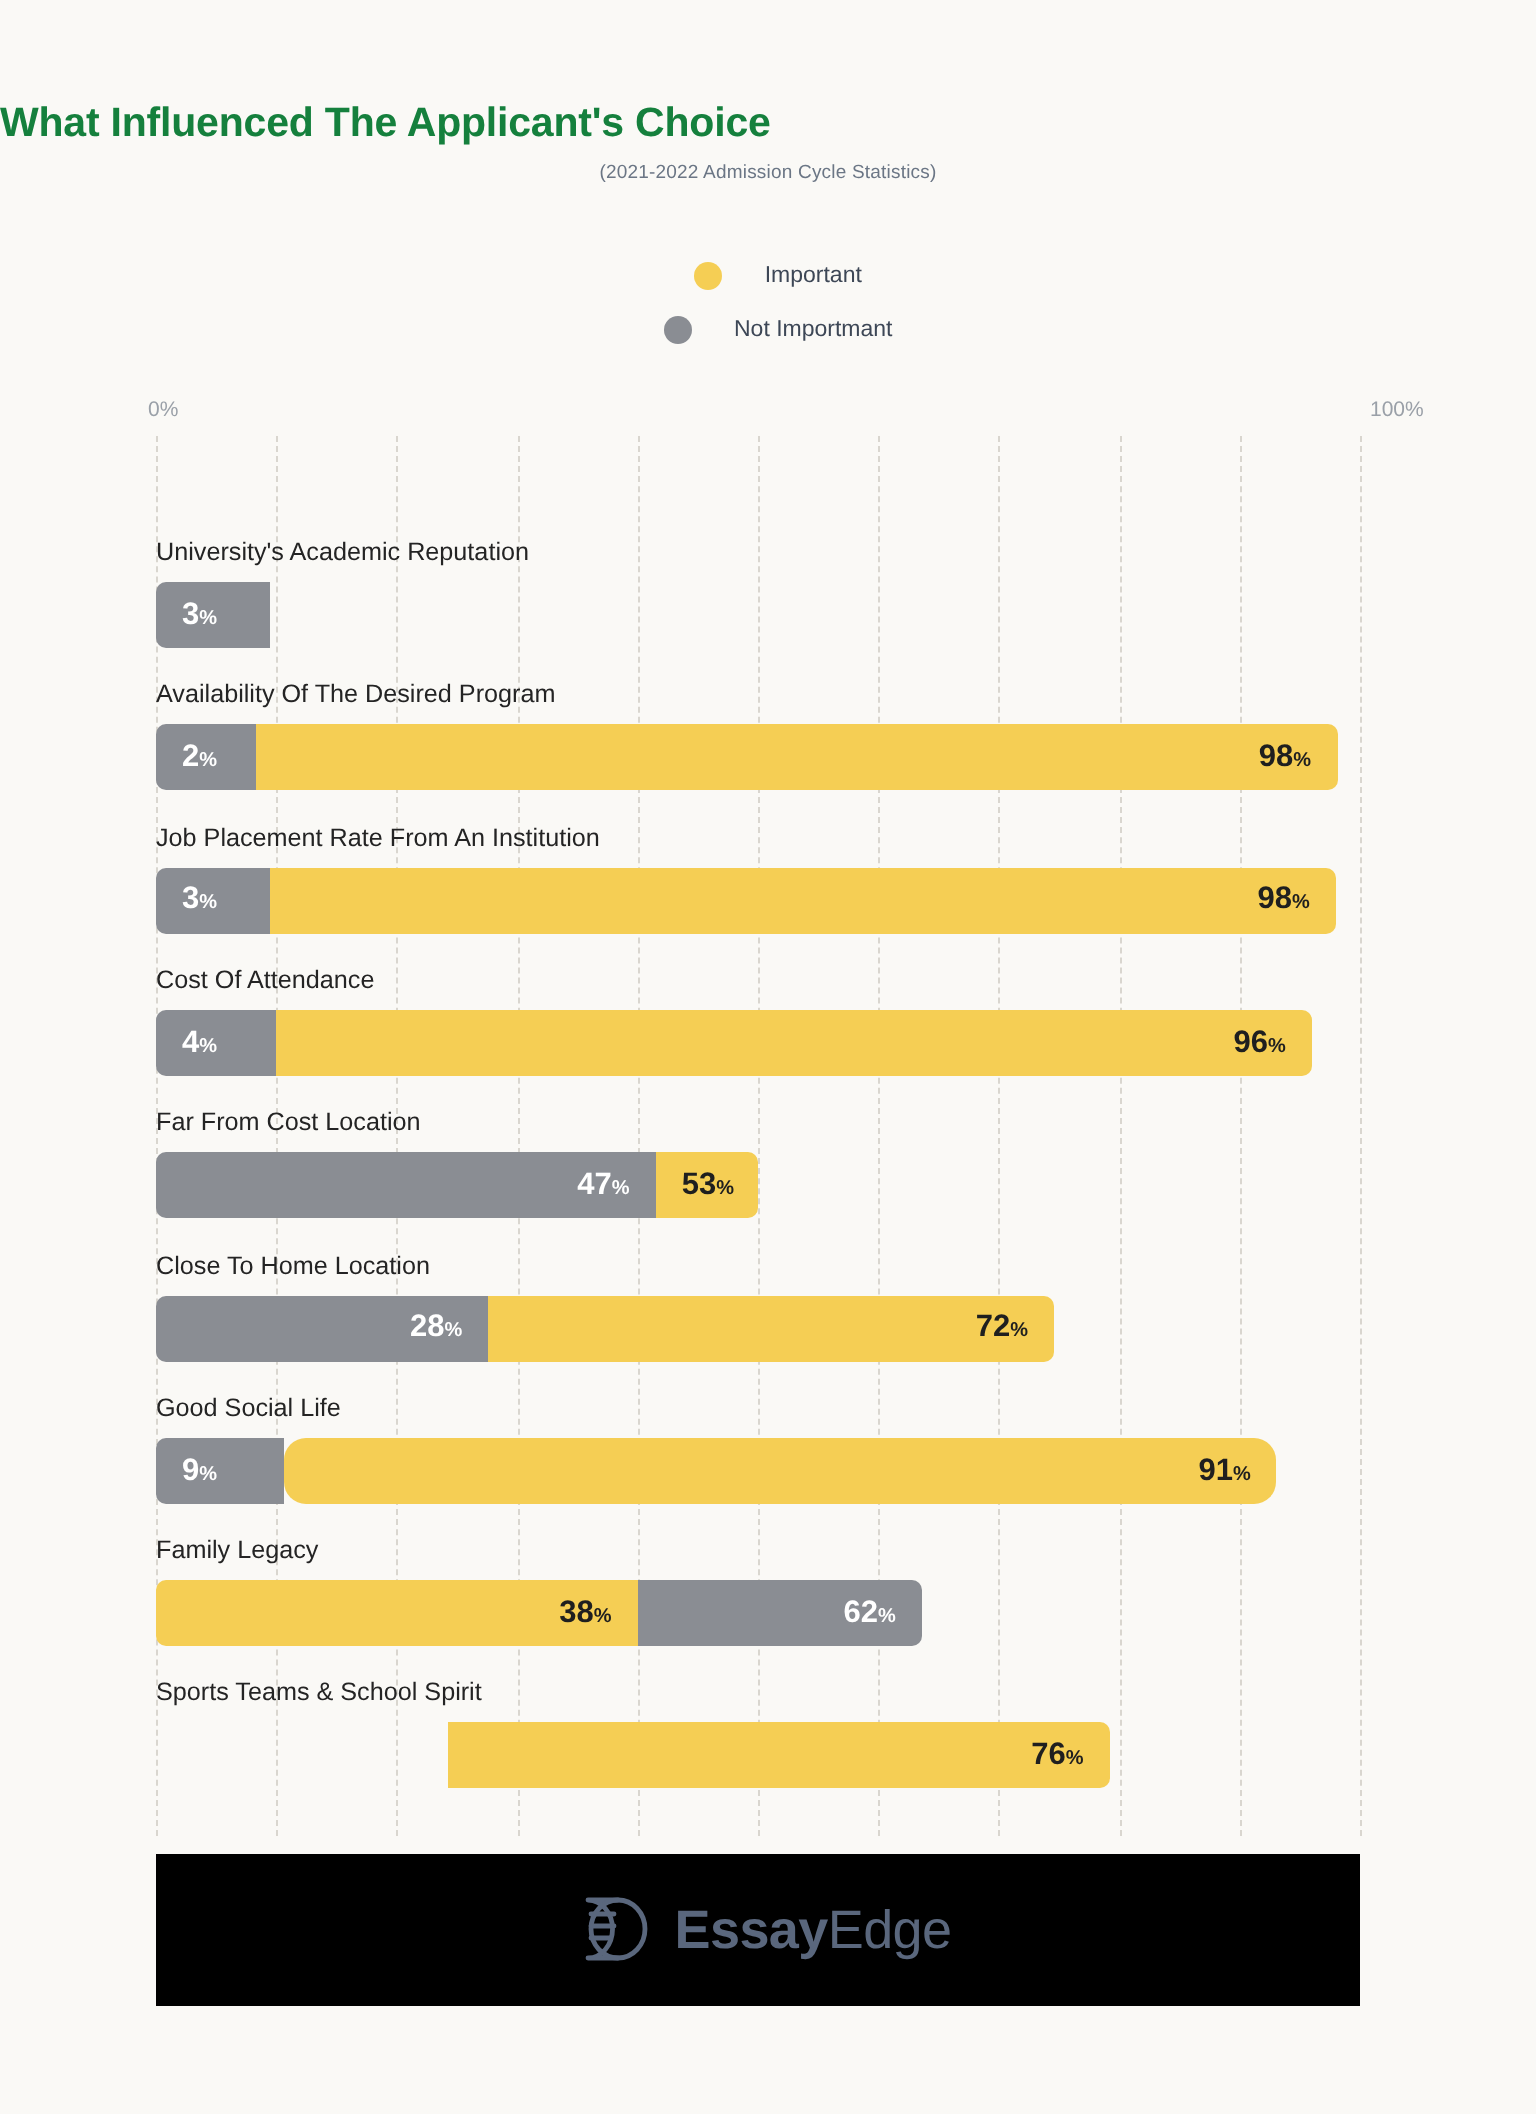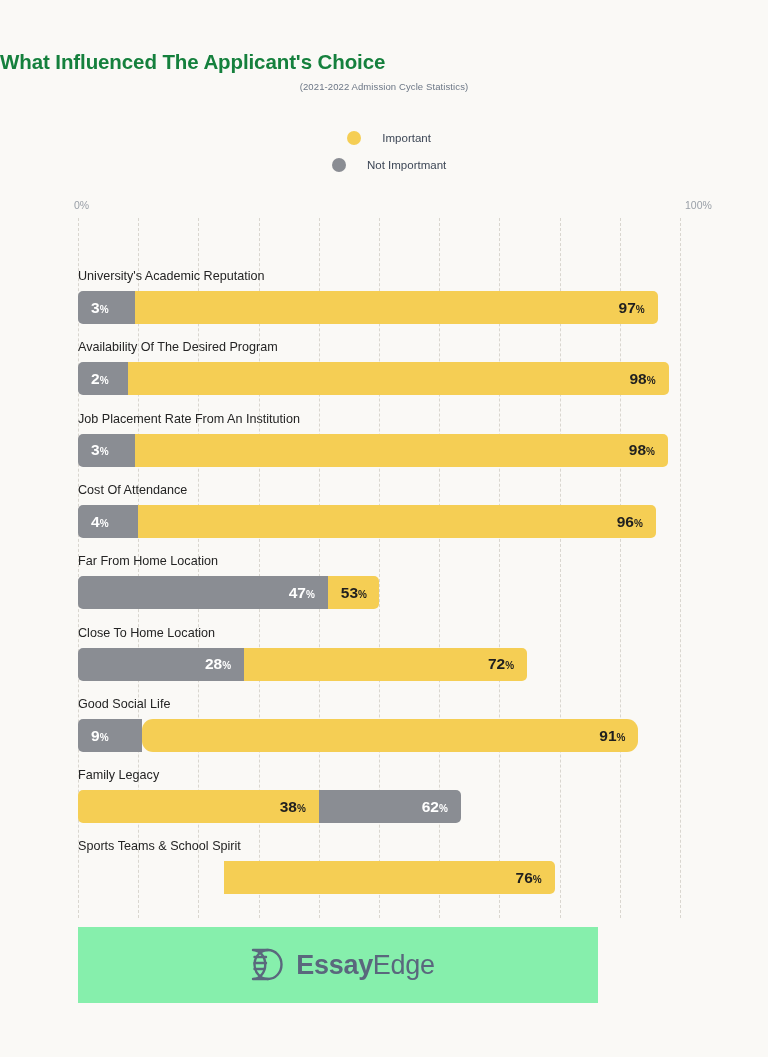--- a/index.html
+++ b/index.html
@@ -151,23 +151,23 @@
   .seg.align-left  { justify-content: flex-start; padding-left: 13px; }
 
   .round-left  { border-top-left-radius: 5px;  border-bottom-left-radius: 5px; }
   .round-right { border-top-right-radius: 5px; border-bottom-right-radius: 5px; }
 
   
   .footer {
     position: absolute;
     left: 78px;
     top: 927px;
-    width: 520px;
+    width: 602px;
     height: 76px;
-    background: #86efac;
+    background: #000000;
     display: flex;
     align-items: center;
     justify-content: center;
   }
   .logo {
     display: flex;
     align-items: center;
   }
   .logo-icon { flex: 0 0 auto; display: block; }
   .logo-text {
@@ -216,23 +216,20 @@
       <div class="gridline" style="left: 100%;"></div>
     </div>
 
   <div class="plot" id="plot-container">
       <div class="row" style="top: 51px;">
         <div class="row-label">University's Academic Reputation</div>
         <div class="bar-track">
           <div class="seg gray align-left round-left" style="left: 0%; width: 9.5%;">
             <span class="seg-value"><span>3</span><span class="pct">%</span></span>
           </div>
-          <div class="seg yellow align-right round-right" style="left: 9.5%; width: 86.8%;">
-            <span class="seg-value"><span>97</span><span class="pct">%</span></span>
-          </div>
         </div>
       </div>
       <div class="row" style="top: 122.3px;">
         <div class="row-label">Availability Of The Desired Program</div>
         <div class="bar-track">
           <div class="seg gray align-left round-left" style="left: 0%; width: 8.3%;">
             <span class="seg-value"><span>2</span><span class="pct">%</span></span>
           </div>
           <div class="seg yellow align-right round-right" style="left: 8.3%; width: 89.8%;">
             <span class="seg-value"><span>98</span><span class="pct">%</span></span>
@@ -255,21 +252,21 @@
         <div class="bar-track">
           <div class="seg gray align-left round-left" style="left: 0%; width: 10%;">
             <span class="seg-value"><span>4</span><span class="pct">%</span></span>
           </div>
           <div class="seg yellow align-right round-right" style="left: 10%; width: 86%;">
             <span class="seg-value"><span>96</span><span class="pct">%</span></span>
           </div>
         </div>
       </div>
       <div class="row" style="top: 336.2px;">
-        <div class="row-label">Far From Home Location</div>
+        <div class="row-label">Far From Cost Location</div>
         <div class="bar-track">
           <div class="seg gray align-right round-left" style="left: 0%; width: 41.5%;">
             <span class="seg-value"><span>47</span><span class="pct">%</span></span>
           </div>
           <div class="seg yellow align-left round-right" style="left: 41.5%; width: 8.5%;">
             <span class="seg-value"><span>53</span><span class="pct">%</span></span>
           </div>
         </div>
       </div>
       <div class="row" style="top: 407.5px;">

